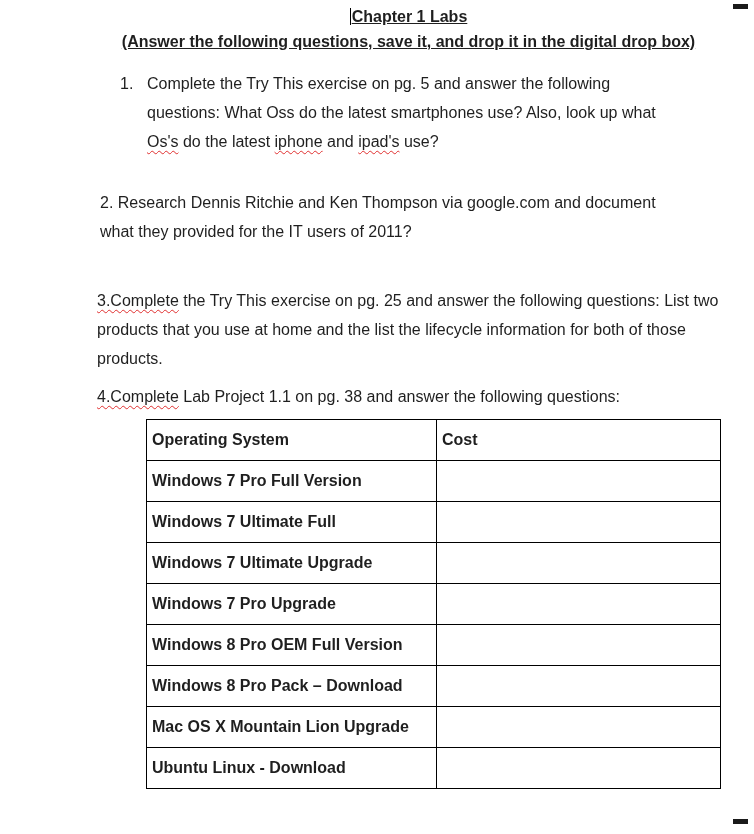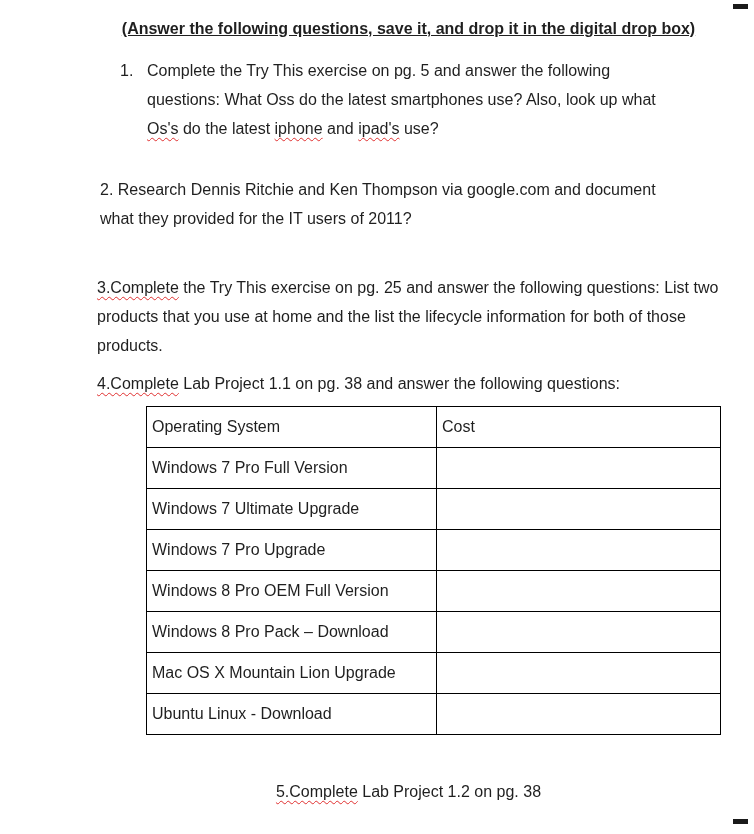--- a/index.html
+++ b/index.html
@@ -26,21 +26,21 @@
   }
   .doc-title .t-text, .doc-subtitle { text-decoration: underline; }
   .caret {
     display: inline-block;
     width: 1px; height: 17px;
     background: #000;
     vertical-align: text-bottom;
     margin-right: 1px;
   }
   .doc-subtitle {
-    margin-top: 18px;
+    margin-top: 3px;
     text-align: center;
     font-weight: bold;
     font-size: 16px;
     line-height: 22px;
   }
   .para { line-height: 29px; }
   .sq {
     text-decoration: underline;
     text-decoration-style: wavy;
     text-decoration-color: #e03030;
@@ -67,20 +67,21 @@
   }
   .os-table td {
     border: 1px solid #000000;
     height: 41px;
     padding: 0 5px;
     font-size: 16px;
     line-height: 20px;
     vertical-align: middle;
     overflow: hidden;
     white-space: nowrap;
+    font-weight: bold;
   }
   .os-table col.c1 { width: 290px; }
   .os-table col.c2 { width: 284px; }
   .item5 { margin-top: 42px; text-align: center; }
   .scroll-mark {
     position: absolute;
     right: 6px;
     width: 15px; height: 5px;
     background: #1a1a1a;
   }
@@ -88,20 +89,21 @@
   .scroll-mark.bottom { top: 819px; }
 </style>
 </head>
 <body>
 
 <div class="scroll-mark top"></div>
 <div class="scroll-mark bottom"></div>
 
 <div class="content">
 
+  <div class="doc-title"><span class="caret"></span><span class="t-text">Chapter 1 Labs</span></div>
 
   <div class="doc-subtitle">(Answer the following questions, save it, and drop it in the digital drop box)</div>
 
   <div class="item1">
     <div class="num">1.</div>
     <div class="txt"><span>Complete the Try This exercise on pg. 5 and answer the following questions: What Oss do the latest smartphones use? Also, look up what </span><span class="sq">Os's</span><span> do the latest </span><span class="sq">iphone</span><span> and </span><span class="sq">ipad's</span><span> use?</span></div>
   </div>
 
   <div class="para item2">2. Research Dennis Ritchie and Ken Thompson via google.com and document what they provided for the IT users of 2011?</div>
 
@@ -114,20 +116,24 @@
         <col class="c1">
         <col class="c2">
       </colgroup>
     <tbody>
       <tr>
         <td>Operating System</td>
         <td>Cost</td>
       </tr>
       <tr>
         <td>Windows 7 Pro Full Version</td>
+        <td></td>
+      </tr>
+      <tr>
+        <td>Windows 7 Ultimate Full</td>
         <td></td>
       </tr>
       <tr>
         <td>Windows 7 Ultimate Upgrade</td>
         <td></td>
       </tr>
       <tr>
         <td>Windows 7 Pro Upgrade</td>
         <td></td>
       </tr>

